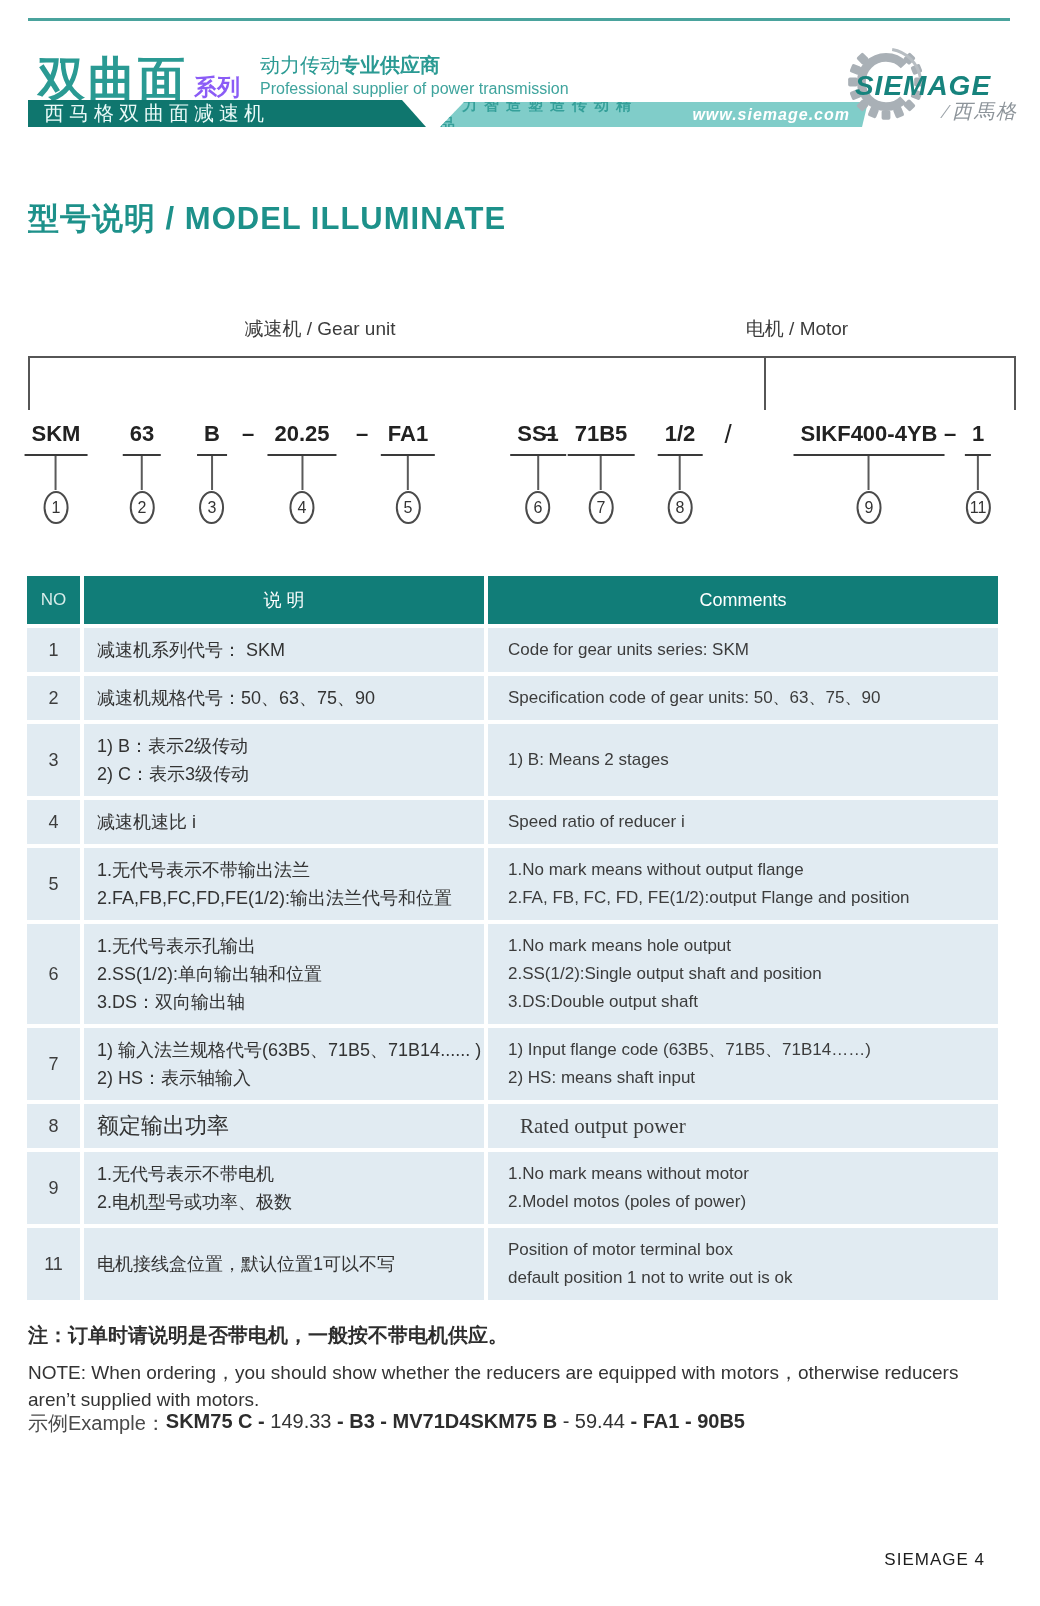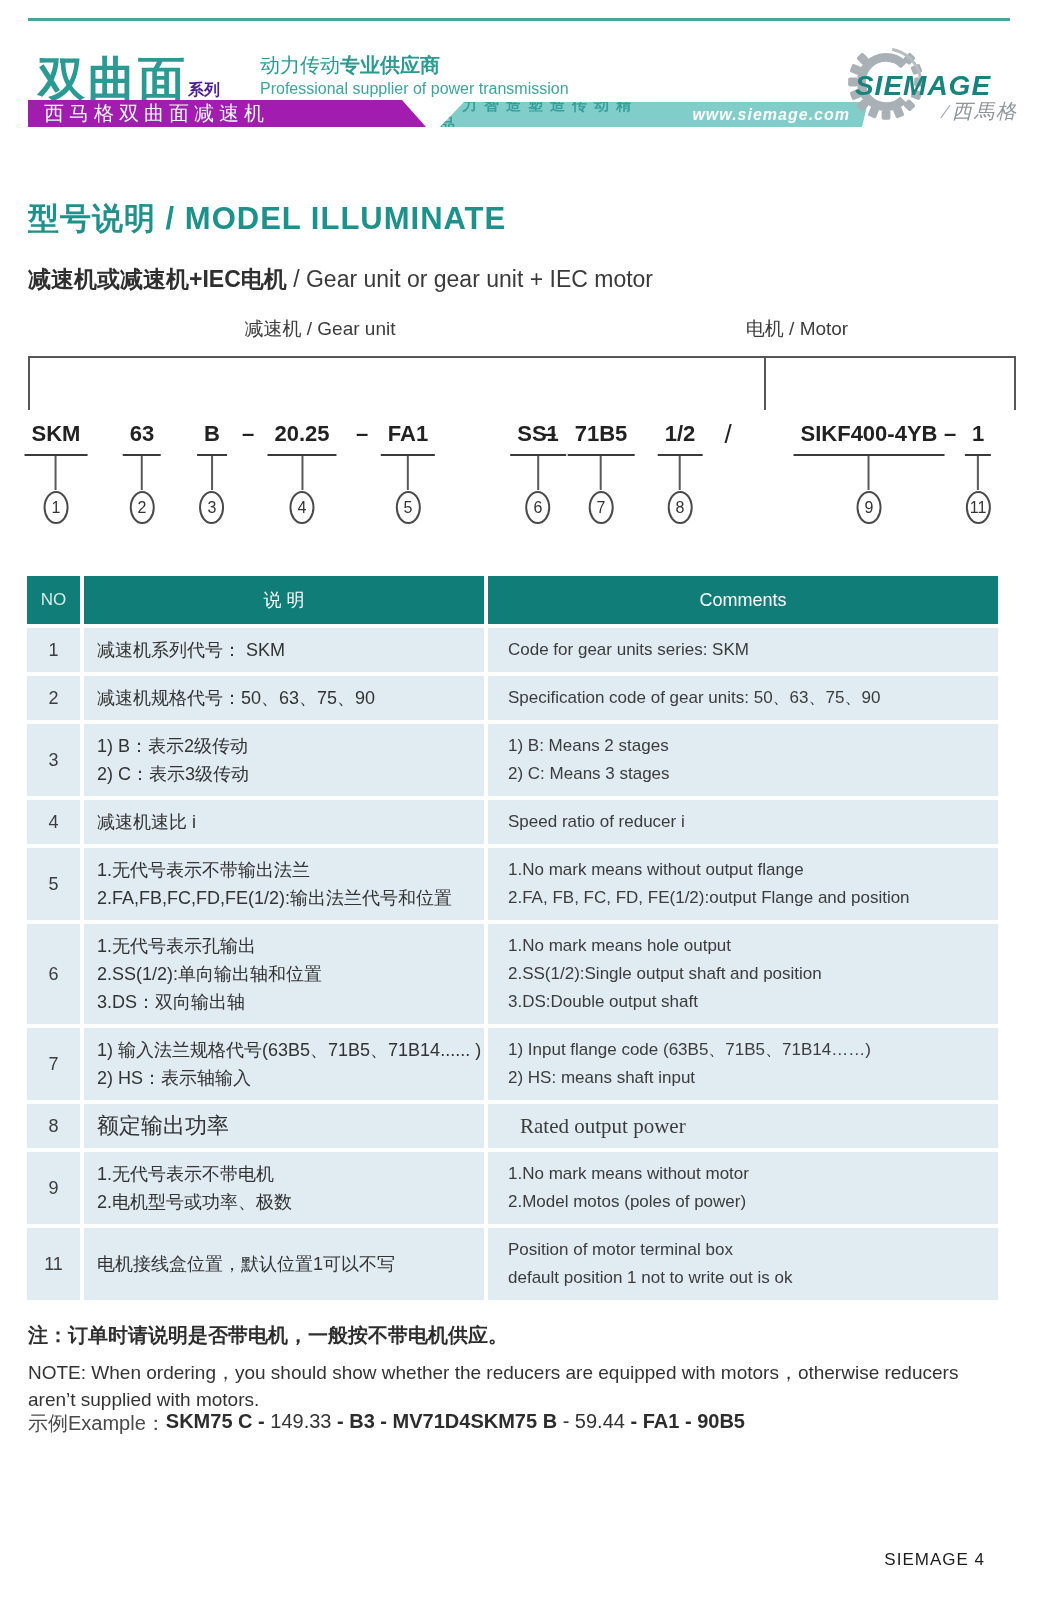--- a/index.html
+++ b/index.html
@@ -6,27 +6,27 @@
   .page{position:relative;width:1040px;height:1606px;background:#ffffff;overflow:hidden;
         font-family:"Liberation Sans",sans-serif;color:#3a3a3a;}
 
   
   .top-rule{position:absolute;left:28px;right:30px;top:18px;height:3px;background:#4aa39d;}
 
   
   .header{position:absolute;left:28px;right:28px;top:46px;height:96px;}
   .series-wrap{position:absolute;left:10px;top:2px;white-space:nowrap;}
   .series-title{font-size:47px;font-weight:bold;color:#2a9a93;letter-spacing:3px;}
-  .series-suffix{font-size:16px;font-weight:bold;color:#4c1d95;}
+  .series-suffix{font-size:23px;font-weight:bold;color:#8b5cf6;margin-left:6px;}
   .supplier{position:absolute;left:232px;top:8px;line-height:23px;}
   .supplier .cn{font-size:20px;color:#2a9a93;}
   .supplier .cn b{font-weight:bold;}
   .supplier .en{font-size:16px;color:#3fa49d;}
   .banner{position:absolute;left:0;top:54px;height:27px;width:840px;}
-  .banner-left{position:absolute;left:0;top:0;height:27px;width:398px;background:#a21caf;
+  .banner-left{position:absolute;left:0;top:0;height:27px;width:398px;background:#0f766e;
                clip-path:polygon(0 0,calc(100% - 24px) 0,100% 100%,0 100%);
                color:#eafaf8;font-size:20px;letter-spacing:5px;line-height:27px;padding-left:16px;box-sizing:border-box;
                font-family:"Liberation Serif",serif;}
   .banner-right{position:absolute;left:412px;top:2px;height:25px;right:0;background:#80cdc9;
                clip-path:polygon(24px 0,100% 0,calc(100% - 6px) 100%,0 100%);
                display:flex;align-items:center;justify-content:flex-end;padding-right:18px;box-sizing:border-box;}
   .banner-slogan{color:#35a09a;font-size:15px;letter-spacing:7px;font-weight:bold;}
   .banner-site{color:#ffffff;font-size:16px;font-weight:bold;font-style:italic;margin-left:34px;letter-spacing:1px;}
   .logo{position:absolute;right:-6px;top:-8px;width:190px;height:100px;}
   .logo svg{position:absolute;left:14px;top:0;}
@@ -137,23 +137,20 @@
         </g>
         <circle cx="50" cy="50" r="28" fill="none" stroke="#a9b0b6" stroke-width="10" stroke-dasharray="0 22 132 44"></circle>
         <path d="M57 13 A39 39 0 0 1 89 45" fill="none" stroke="#b7bdc2" stroke-width="3.5"></path>
       </svg>
       <div class="logo-text">SIEMAGE</div>
       <div class="logo-cn"><span class="logo-slash">∕</span><span>西馬格</span></div>
     </div>
   </div>
 
   <div class="sec-title">型号说明 / MODEL ILLUMINATE</div>
-  <div class="subtitle">
-    <span class="cn">减速机或减速机+IEC电机</span><span class="en"> / Gear unit or gear unit + IEC motor</span>
-  </div>
 
   <div class="diagram">
     <div class="grp-label grp-gear">减速机 / Gear unit</div>
     <div class="grp-label grp-motor">电机 / Motor</div>
     <div class="bracket">
       <div class="v v-left"></div>
       <div class="v v-mid"></div>
       <div class="v v-right"></div>
     </div>
     <div class="tokens">
@@ -253,21 +250,20 @@
     </div>
 
     <div class="trow">
       <div class="cell no-cell">3</div>
       <div class="cell desc-cell">
             <div class="line">1) B：表示2级传动</div>
             <div class="line">2) C：表示3级传动</div>
           </div>
       <div class="cell comment-cell">
             <div class="line">1) B: Means 2 stages</div>
-            <div class="line">2) C: Means 3 stages</div>
           </div>
     </div>
 
     <div class="trow">
       <div class="cell no-cell">4</div>
       <div class="cell desc-cell">
             <div class="line">减速机速比 i</div>
           </div>
       <div class="cell comment-cell">
             <div class="line">Speed ratio of reducer i</div>

